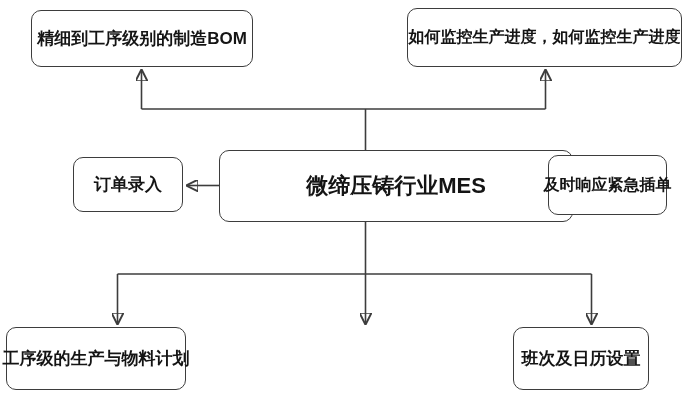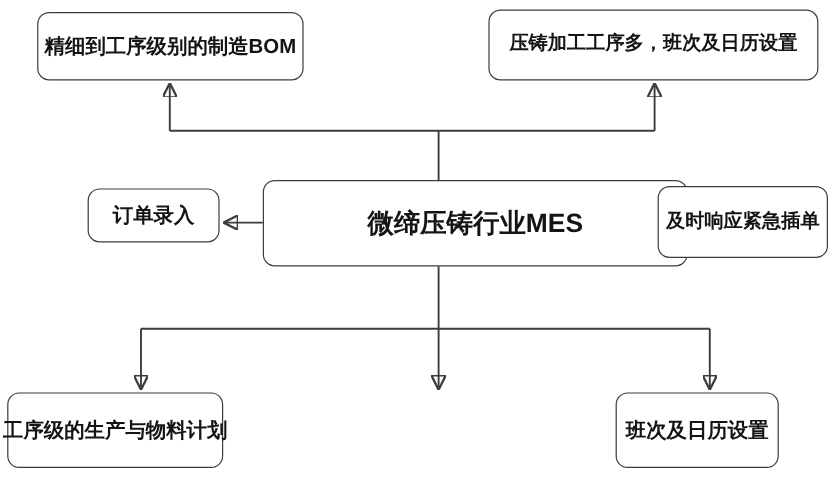--- a/index.html
+++ b/index.html
@@ -40,22 +40,22 @@
     color: #141414;
     font-weight: 600;
     font-size: 17px;
     line-height: 1.15;
     padding: 2px 6px;
     white-space: nowrap;
   }
   .node-top-left      { left: 31px;  top: 10px;  width: 222px; height: 57px; }
   .node-top-right     { left: 407px; top: 8px;   width: 275px; height: 59px; font-size: 16px; }
   .node-center        { left: 219px; top: 150px; width: 354px; height: 72px; font-size: 22px; font-weight: 700; }
-  .node-left          { left: 73px;  top: 157px; width: 110px; height: 45px; }
-  .node-right         { left: 548px; top: 155px; width: 142px; height: 60px; font-size: 16px; }
+  .node-left          { left: 73px;  top: 157px; width: 110px; height: 55px; }
+  .node-right         { left: 548px; top: 155px; width: 119px; height: 60px; font-size: 16px; }
   .node-bottom-left   { left: 6px;   top: 327px; width: 180px; height: 63px; }
   .node-bottom-center { left: 255px; top: 327px; width: 223px; height: 63px; }
   .node-bottom-right  { left: 513px; top: 327px; width: 136px; height: 63px; }
 </style>
 </head>
 <body>
 
 <div class="stage">
 
   <svg class="wires" viewBox="0 0 700 400" aria-hidden="true">
@@ -78,21 +78,21 @@
     <path d="M117.5,274 V323" marker-end="url(#arrow)"></path>
     <path d="M365.5,274 V323" marker-end="url(#arrow)"></path>
     <path d="M591.5,274 V323" marker-end="url(#arrow)"></path>
   </svg>
 
   <div class="node node-top-left">
     <span>精细到工序级别的制造BOM</span>
   </div>
 
   <div class="node node-top-right">
-    <span>压铸加工工序多，班次及日历设置</span>
+    <span>如何监控生产进度，如何监控生产进度</span>
   </div>
 
   <div class="node node-left">
     <span>订单录入</span>
   </div>
 
   <div class="node node-center">
     <span>微缔压铸行业MES</span>
   </div>
 

